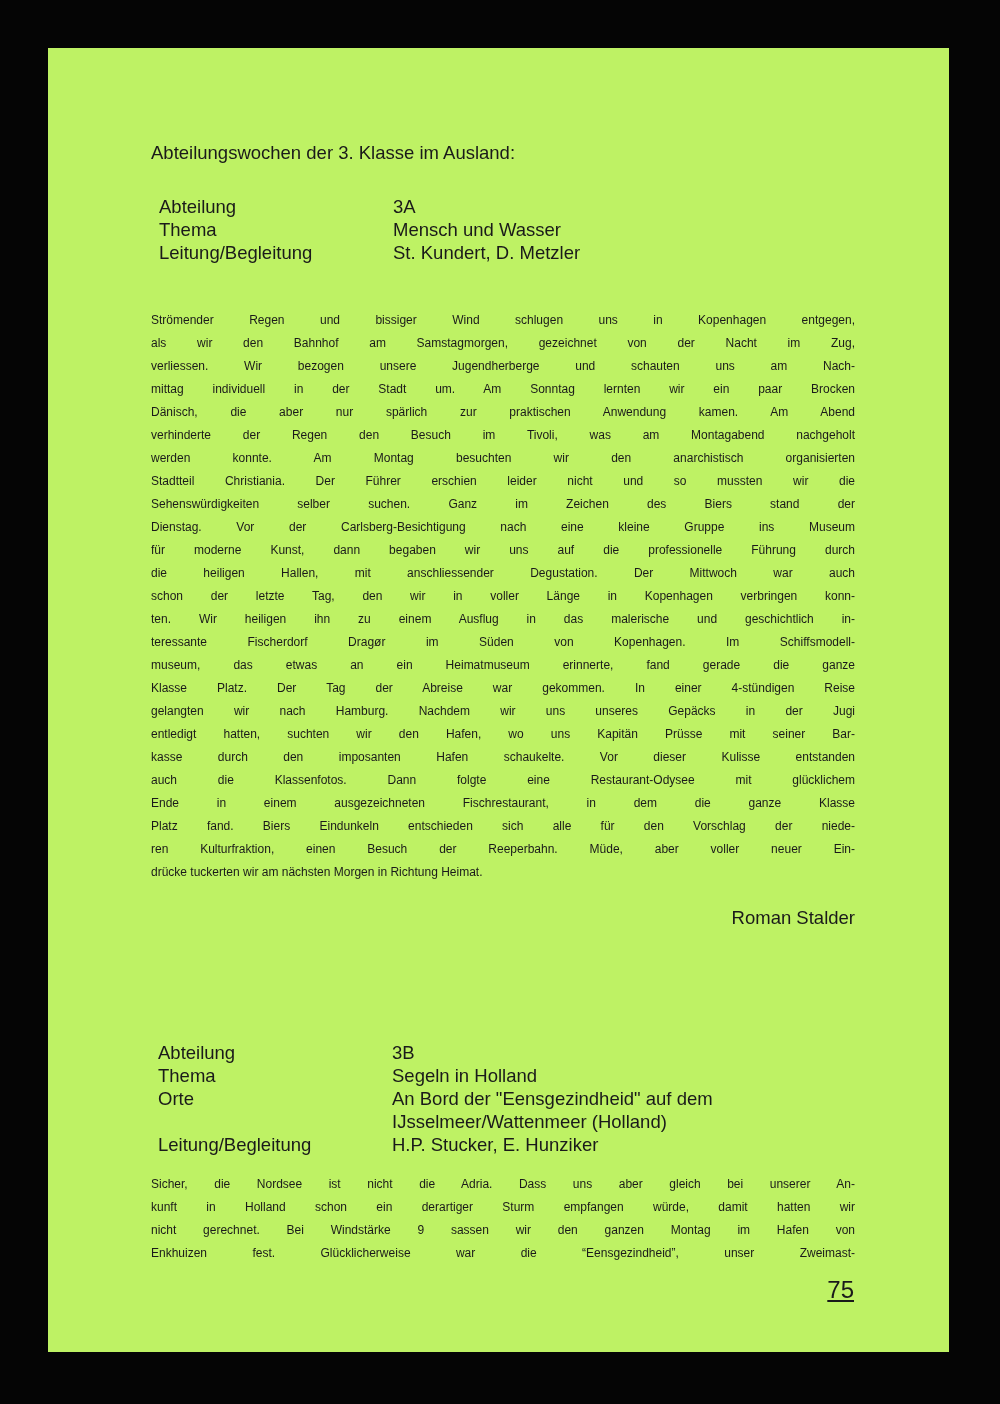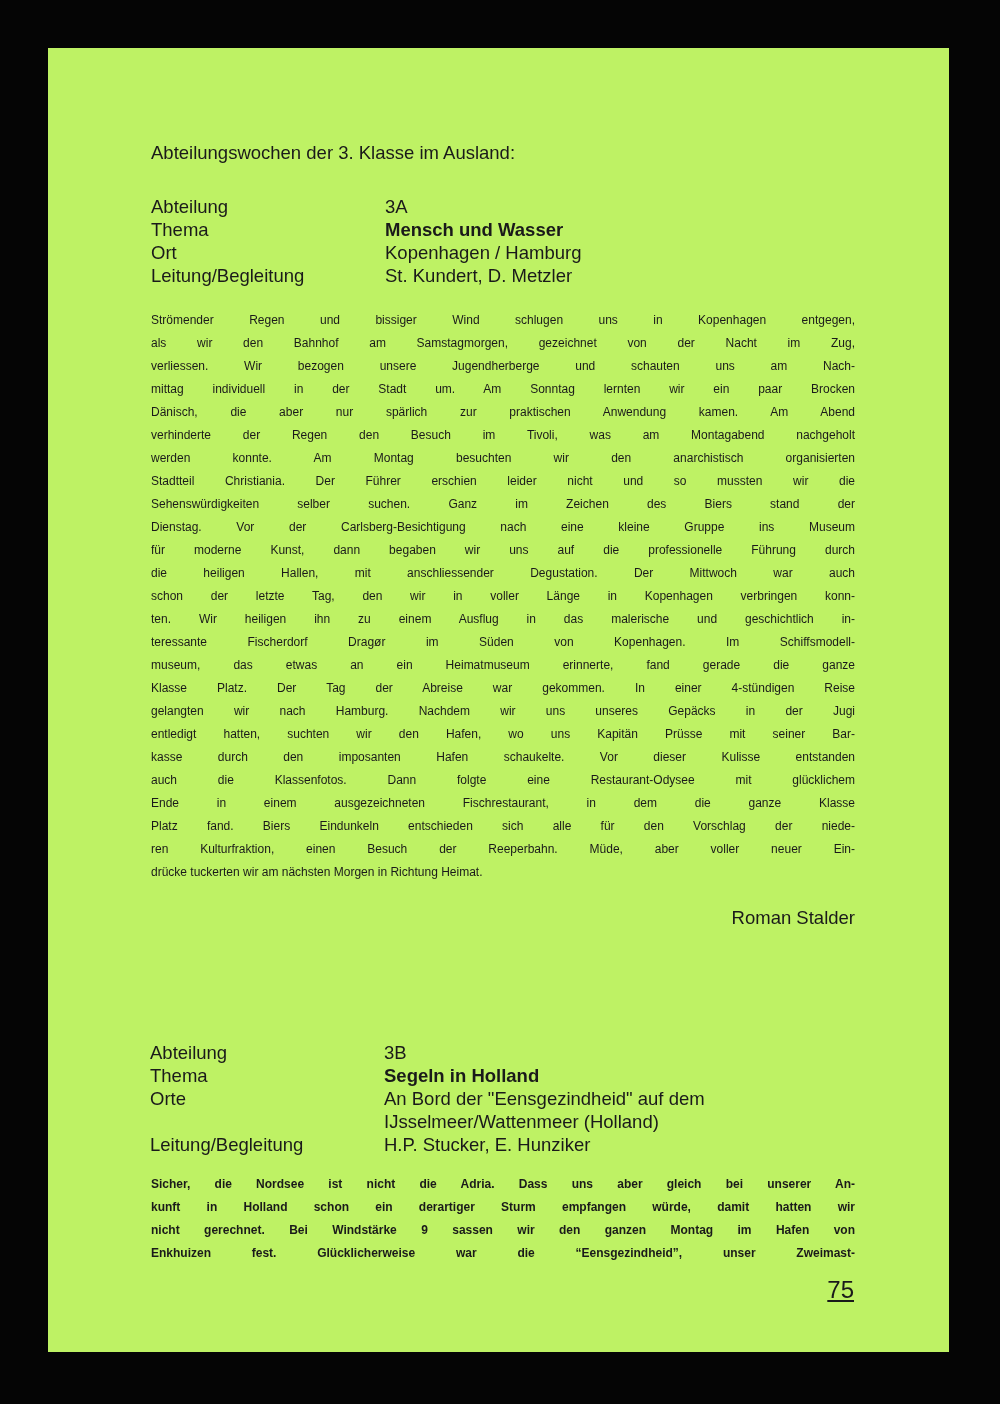--- a/index.html
+++ b/index.html
@@ -39,35 +39,36 @@
   }
   .meta {
     position: absolute;
     left: 0;
     width: 704px;
     font-size: 18.5px;
     line-height: 23px;
   }
   .meta-row {
     display: flex;
+    margin-left: 8px;
   }
   .meta-label {
     width: 234px;
     flex: 0 0 234px;
     white-space: nowrap;
   }
   .meta-value {
     flex: 1;
   }
   .meta-value .line {
     display: block;
     white-space: nowrap;
   }
   .bold {
-    font-weight: bold;
+    font-weight: normal;
   }
   .meta-3a { top: 147px; }
   .meta-3b { top: 993px; left: -1px; }
   .body-text {
     position: absolute;
     left: 0;
     width: 704px;
     font-size: 12px;
     line-height: 23px;
   }
@@ -75,21 +76,21 @@
     display: block;
     text-align: justify;
     text-align-last: justify;
     white-space: nowrap;
     height: 23px;
   }
   .body-text .line.last {
     text-align-last: left;
   }
   .report-3a { top: 261px; }
-  .report-3b { top: 1125px; font-weight: bold; }
+  .report-3b { top: 1125px; }
   .author {
     position: absolute;
     top: 858px;
     right: 0;
     font-size: 18.5px;
     line-height: 23px;
     white-space: nowrap;
   }
   .page-number {
     position: absolute;
@@ -112,26 +113,20 @@
       <div class="meta-row">
         <span class="meta-label">Abteilung</span>
         <span class="meta-value">
           <span class="line">3A</span>
         </span>
       </div>
       <div class="meta-row">
         <span class="meta-label">Thema</span>
         <span class="meta-value bold">
           <span class="line">Mensch und Wasser</span>
-        </span>
-      </div>
-      <div class="meta-row">
-        <span class="meta-label">Ort</span>
-        <span class="meta-value">
-          <span class="line">Kopenhagen / Hamburg</span>
         </span>
       </div>
       <div class="meta-row">
         <span class="meta-label">Leitung/Begleitung</span>
         <span class="meta-value">
           <span class="line">St. Kundert, D. Metzler</span>
         </span>
       </div>
     </div>
 

